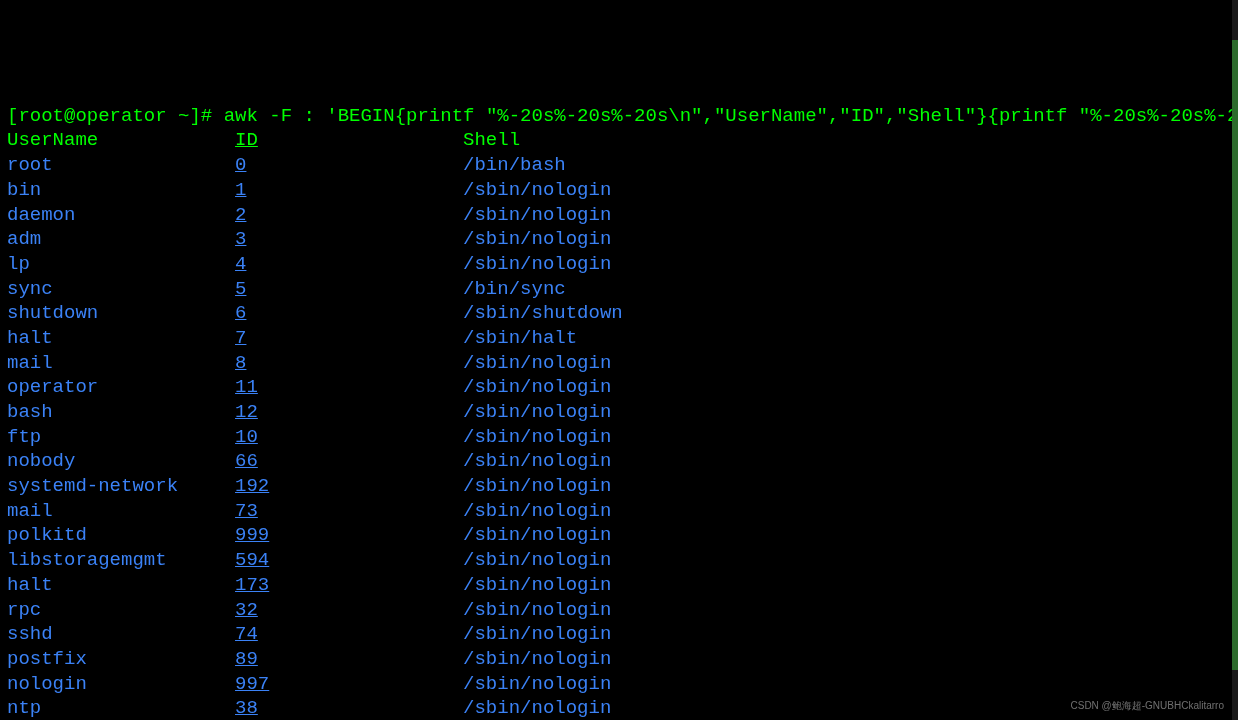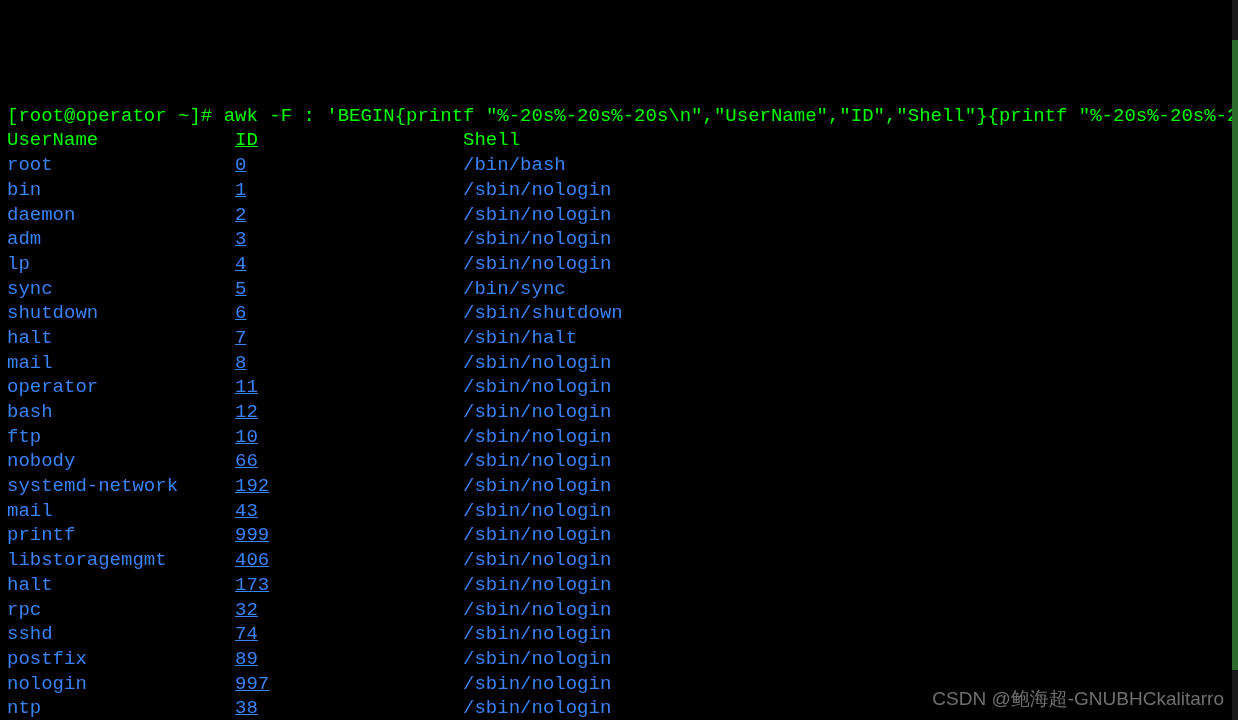--- a/index.html
+++ b/index.html
@@ -36,21 +36,21 @@
     }
     .col3 {
       width: 20ch;
     }
     .watermark {
       position: absolute;
       bottom: 8px;
       right: 14px;
       color: rgba(200, 200, 200, 0.55);
       font-family: Arial, sans-serif;
-      font-size: 19px;
+      font-size: 10px;
       margin-top: 41px;
     }
     .scrollbar {
       position: absolute;
       right: 0;
       top: 0;
       bottom: 0;
       width: 6px;
       background: #1a1a1a;
     }
@@ -77,23 +77,23 @@
 <span class="output-row"><span class="col col1">lp</span><span class="col col2">4</span><span class="col col3">/sbin/nologin</span></span>
 <span class="output-row"><span class="col col1">sync</span><span class="col col2">5</span><span class="col col3">/bin/sync</span></span>
 <span class="output-row"><span class="col col1">shutdown</span><span class="col col2">6</span><span class="col col3">/sbin/shutdown</span></span>
 <span class="output-row"><span class="col col1">halt</span><span class="col col2">7</span><span class="col col3">/sbin/halt</span></span>
 <span class="output-row"><span class="col col1">mail</span><span class="col col2">8</span><span class="col col3">/sbin/nologin</span></span>
 <span class="output-row"><span class="col col1">operator</span><span class="col col2">11</span><span class="col col3">/sbin/nologin</span></span>
 <span class="output-row"><span class="col col1">bash</span><span class="col col2">12</span><span class="col col3">/sbin/nologin</span></span>
 <span class="output-row"><span class="col col1">ftp</span><span class="col col2">10</span><span class="col col3">/sbin/nologin</span></span>
 <span class="output-row"><span class="col col1">nobody</span><span class="col col2">66</span><span class="col col3">/sbin/nologin</span></span>
 <span class="output-row"><span class="col col1">systemd-network</span><span class="col col2">192</span><span class="col col3">/sbin/nologin</span></span>
-<span class="output-row"><span class="col col1">mail</span><span class="col col2">43</span><span class="col col3">/sbin/nologin</span></span>
-<span class="output-row"><span class="col col1">printf</span><span class="col col2">999</span><span class="col col3">/sbin/nologin</span></span>
-<span class="output-row"><span class="col col1">libstoragemgmt</span><span class="col col2">406</span><span class="col col3">/sbin/nologin</span></span>
+<span class="output-row"><span class="col col1">mail</span><span class="col col2">73</span><span class="col col3">/sbin/nologin</span></span>
+<span class="output-row"><span class="col col1">polkitd</span><span class="col col2">999</span><span class="col col3">/sbin/nologin</span></span>
+<span class="output-row"><span class="col col1">libstoragemgmt</span><span class="col col2">594</span><span class="col col3">/sbin/nologin</span></span>
 <span class="output-row"><span class="col col1">halt</span><span class="col col2">173</span><span class="col col3">/sbin/nologin</span></span>
 <span class="output-row"><span class="col col1">rpc</span><span class="col col2">32</span><span class="col col3">/sbin/nologin</span></span>
 <span class="output-row"><span class="col col1">sshd</span><span class="col col2">74</span><span class="col col3">/sbin/nologin</span></span>
 <span class="output-row"><span class="col col1">postfix</span><span class="col col2">89</span><span class="col col3">/sbin/nologin</span></span>
 <span class="output-row"><span class="col col1">nologin</span><span class="col col2">997</span><span class="col col3">/sbin/nologin</span></span>
 <span class="output-row"><span class="col col1">ntp</span><span class="col col2">38</span><span class="col col3">/sbin/nologin</span></span>
 
 
 </div></div>
 

